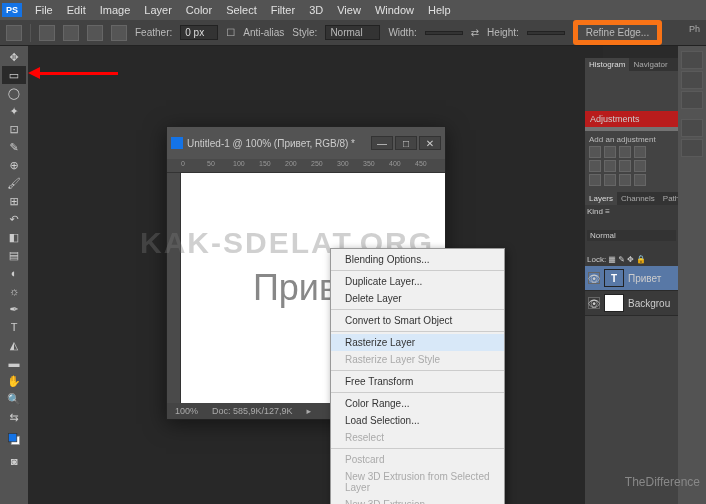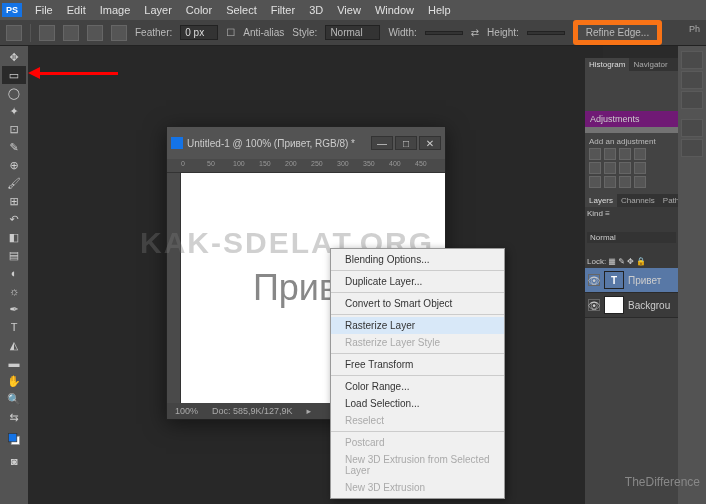--- a/index.html
+++ b/index.html
@@ -13,21 +13,21 @@
 .optbar .field{background:#333;border:1px solid #222;padding:1px 4px;min-width:38px;color:#ddd}
 .optbar .sel{background:#333;border:1px solid #222;padding:1px 4px;min-width:55px}
 .optbar .btn{background:#4a4a4a;border:5px solid #f97316;padding:2px 8px;border-radius:3px}
 .toolbar{position:absolute;left:0;top:46px;width:28px;background:#535353;display:flex;flex-direction:column;padding-top:2px;bottom:0}
 .toolbar .tool{width:24px;height:18px;margin:0 auto;display:flex;align-items:center;justify-content:center;color:#ccc;font-size:11px;cursor:pointer}
 .toolbar .tool svg{width:14px;height:14px}
 .tool.sel{background:#2a2a2a}
 .rcol{position:absolute;right:0;top:46px;width:28px;background:#535353;bottom:0;display:flex;flex-direction:column;padding-top:4px}
 .rcol .ri{width:22px;height:18px;margin:1px auto;background:#4a4a4a;border:1px solid #5a5a5a}
 .panels{position:absolute;right:28px;top:58px;width:93px;bottom:0;background:#434343;display:flex;flex-direction:column}
-.panel-head{background:#701a75;padding:3px 5px;font-size:9px;color:#ccc;border-bottom:6px solid #737373}
+.panel-head{background:#b91c1c;padding:3px 5px;font-size:9px;color:#ccc;border-bottom:4px solid #737373}
 .panel-tab{display:flex;background:#333}
 .panel-tab span{padding:2px 4px;font-size:8px;color:#aaa}
 .panel-tab span.active{background:#434343;color:#ddd}
 .panel-body{background:#434343;padding:4px;font-size:8px;color:#bbb}
 .adjrow{display:flex;gap:3px;margin:2px 0}
 .adjrow span{width:12px;height:12px;background:#555;border:1px solid #666}
 .layers{flex:1;display:flex;flex-direction:column}
 .layer-opts{background:#3a3a3a;padding:2px;font-size:8px;display:flex;flex-direction:column;gap:14px}
 .layrow{display:flex;align-items:center;padding:3px;background:#3a3a3a;gap:4px;border-bottom:1px solid #2a2a2a}
 .layrow.sel{background:#5878a6}
@@ -171,20 +171,21 @@
     </div>
   </div>
 </div>
 
 <div class="watermark">KAK-SDELAT.ORG</div>
 
 <div class="context-menu">
   <div class="cmi">Blending Options...</div>
   <div class="csep"></div>
   <div class="cmi">Duplicate Layer...</div>
+  <div class="cmi">Delete Layer</div>
   <div class="csep"></div>
   <div class="cmi">Convert to Smart Object</div>
   <div class="csep"></div>
   <div class="cmi hl">Rasterize Layer</div>
   <div class="cmi dis">Rasterize Layer Style</div>
   <div class="csep"></div>
   <div class="cmi">Free Transform</div>
   <div class="csep"></div>
   <div class="cmi">Color Range...</div>
   <div class="cmi">Load Selection...</div>

